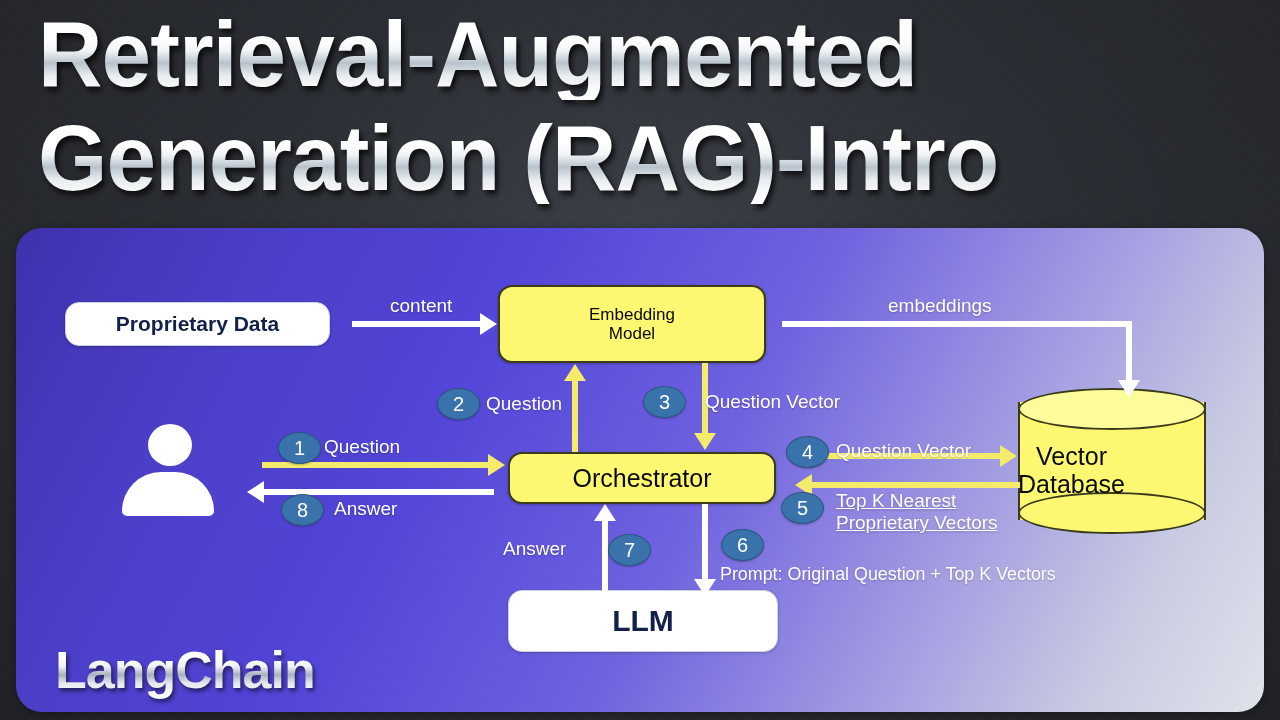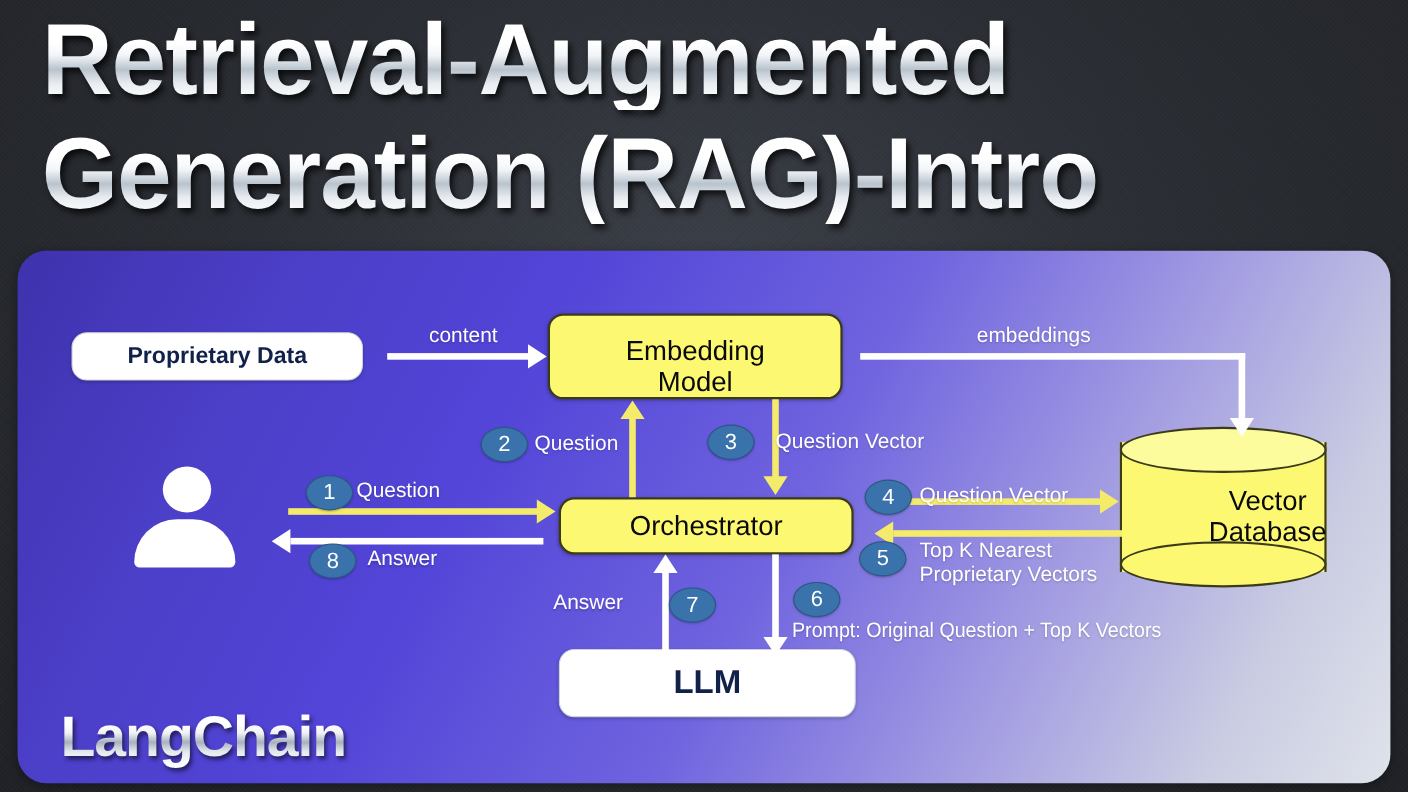--- a/index.html
+++ b/index.html
@@ -88,21 +88,21 @@
     border-radius:14px;
     display:flex; align-items:center; justify-content:center;
     text-align:center;
     color:#0a0a0a;
     line-height:1.12;
     box-shadow:0 1px 3px rgba(0,0,0,.25);
   }
 
   
   #n-proprietary { left:65px;  top:302px; width:265px; height:44px; font-size:21px; }
-  #n-embedding   { left:498px; top:285px; width:268px; height:78px; font-size:25px;align-items:flex-end; }
+  #n-embedding   { left:498px; top:285px; width:268px; height:78px; font-size:17px; }
   #n-orchestrator{ left:508px; top:452px; width:268px; height:52px; font-size:25px; }
   #n-llm         { left:508px; top:590px; width:270px; height:62px; font-size:30px; }
 
   
   #n-vectordb {
     left:1018px; top:388px; width:188px; height:146px;
   }
   #n-vectordb .cyl-body{
     position:absolute; left:0; top:14px; width:188px; height:118px;
     background:#fdf871;
@@ -116,21 +116,21 @@
     border-radius:50%;
   }
   #n-vectordb .cyl-top{
     position:absolute; left:0; top:0; width:188px; height:42px;
     background:#fdfc9d;
     border:2px solid #3b3b1a;
     border-radius:50%;
   }
   #n-vectordb .cyl-label{
     position:absolute; left:0; top:36px; width:188px; height:92px;
-    display:flex; align-items:center; justify-content:flex-end;
+    display:flex; align-items:center; justify-content:flex-start;
     text-align:center; font-size:25px; color:#0a0a0a; line-height:1.12;
     z-index:3;
   }
 
   
   #user-icon { left:122px; top:424px; width:92px; height:92px; }
   #user-icon .head{
     position:absolute; left:26px; top:0; width:44px; height:42px;
     background:#ffffff; border-radius:50%;
   }
@@ -170,21 +170,21 @@
 
   
   .lbl {
     position:absolute;
     color:#ffffff;
     font-size:19px;
     white-space:nowrap;
     text-shadow:0 1px 2px rgba(0,0,0,.22);
   }
   .lbl.narrow { transform:scaleX(0.94); transform-origin:left center; }
-  .lbl.two { white-space:normal; line-height:1.15; }
+  .lbl.two { white-space:normal; line-height:1.15;text-decoration:underline; }
 
   
   .badge {
     position:absolute;
     width:43px; height:32px;
     border-radius:50%;
     background:#3a72ab;
     border:1px solid #2b5880;
     color:#ffffff;
     display:flex; align-items:center; justify-content:center;

